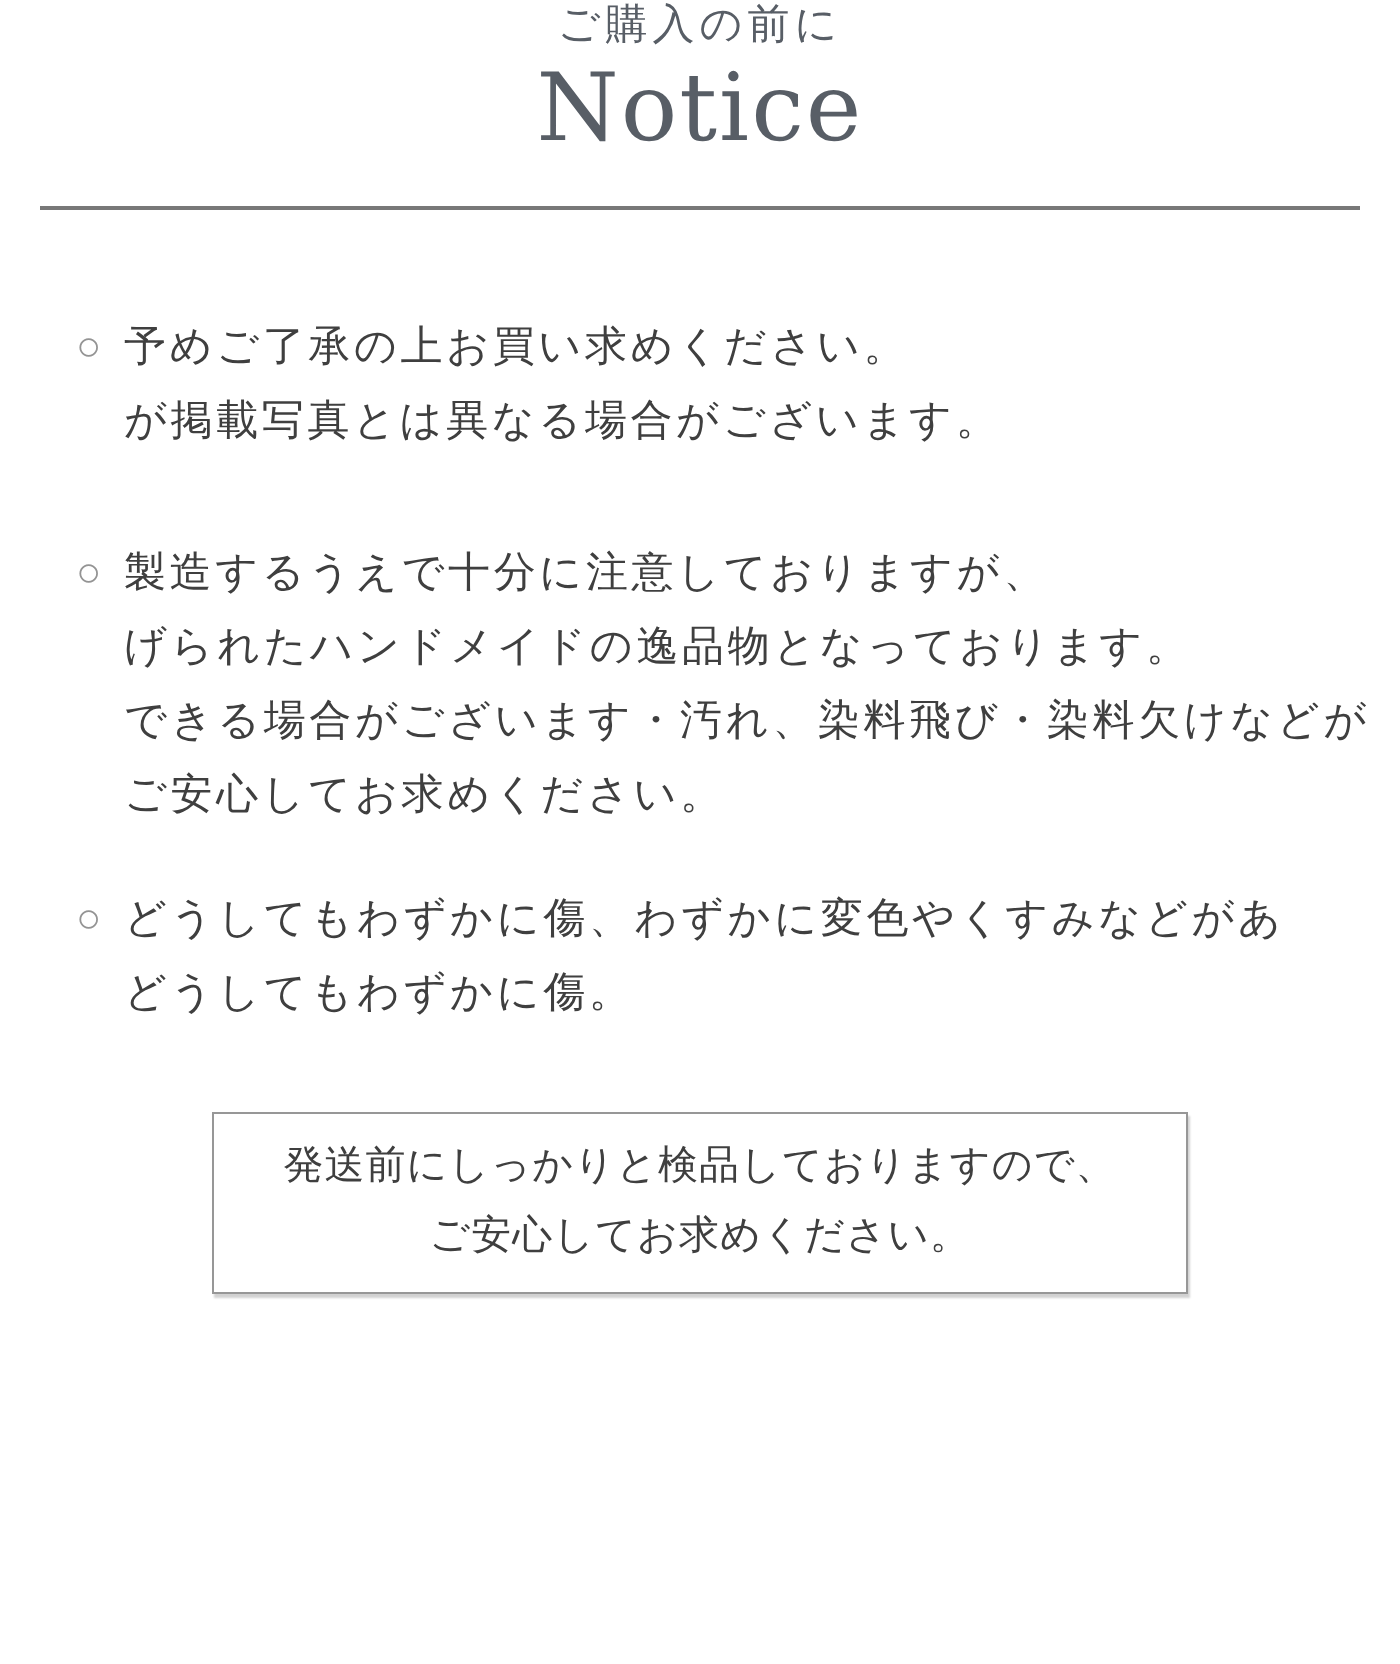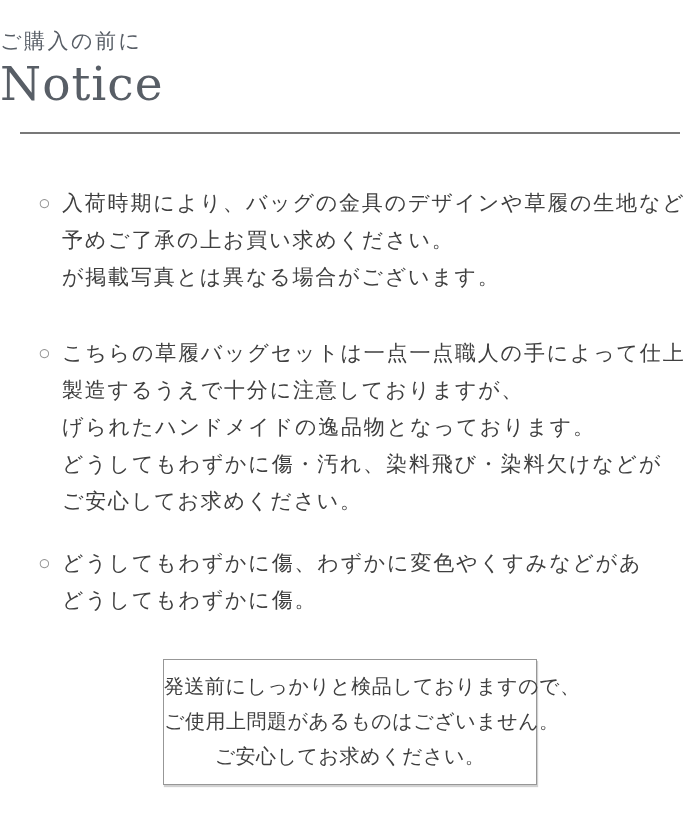--- a/index.html
+++ b/index.html
@@ -13,29 +13,29 @@
   html,body{margin:0;padding:0;}
   body{
     width:700px;height:832px;
     background:var(--page-bg,#fff);
     overflow:hidden;
     font-family:"Liberation Sans","DejaVu Sans",sans-serif;
     color:var(--body-text,#3f3f3f);
   }
   .page{width:700px;height:832px;position:relative;}
   .subtitle{
-    margin-top:29px;
+    text-align:center;
     font-family:"DejaVu Serif","Liberation Serif",serif;
     font-size:21px;
     line-height:25px;
     letter-spacing:2.5px;
     color:var(--heading,#585e66);
   }
   .title{
-    text-align:left;
+    text-align:center;
     font-family:"DejaVu Serif","Liberation Serif",serif;
     font-size:47px;
     line-height:60px;
     letter-spacing:1px;
     color:var(--heading,#585e66);
   }
   .divider{
     border:none;
     border-top:2px solid var(--divider,#787878);
     margin:18px 20px 0 20px;
@@ -59,21 +59,21 @@
   .lines{flex:1 1 auto;}
   .line{
     font-size:21px;
     line-height:37px;
     letter-spacing:1.8px;
     white-space:nowrap;
     color:var(--body-text,#3f3f3f);
   }
   .assurance-box{
     box-sizing:border-box;
-    width:374px;
+    width:488px;
     margin:41px auto 0 auto;
     border:1px solid var(--box-border,#979797);
     box-shadow:1px 2px 1px rgba(0,0,0,0.18);
     padding:9px 0 10px 0;
     text-align:center;
   }
   .box-line{
     font-size:20px;
     line-height:35px;
     letter-spacing:0.5px;
@@ -90,46 +90,43 @@
 
   <div class="title">Notice</div>
 
   <hr class="divider">
 
   <div class="content">
 
     <div class="notice notice-1">
       <span class="marker">○</span>
       <div class="lines">
-        <div class="line">入荷時期により、バッグの金具のデザインや草履の生地など</div>
         <div class="line">予めご了承の上お買い求めください。</div>
         <div class="line">が掲載写真とは異なる場合がございます。</div>
       </div>
     </div>
 
     <div class="notice notice-2">
       <span class="marker">○</span>
       <div class="lines">
-        <div class="line">こちらの草履バッグセットは一点一点職人の手によって仕上</div>
         <div class="line">製造するうえで十分に注意しておりますが、</div>
         <div class="line">げられたハンドメイドの逸品物となっております。</div>
-        <div class="line">どうしてもわずかに傷・汚れ、染料飛び・染料欠けなどが</div>
+        <div class="line">できる場合がございます・汚れ、染料飛び・染料欠けなどが</div>
         <div class="line">ご安心してお求めください。</div>
       </div>
     </div>
 
     <div class="notice notice-3">
       <span class="marker">○</span>
       <div class="lines">
         <div class="line">どうしてもわずかに傷、わずかに変色やくすみなどがあ</div>
         <div class="line">どうしてもわずかに傷。</div>
       </div>
     </div>
 
   </div>
 
   <div class="assurance-box">
     <div class="box-line">発送前にしっかりと検品しておりますので、</div>
-    <div class="box-line">ご使用上問題があるものはございません。</div>
     <div class="box-line">ご安心してお求めください。</div>
   </div>
 
 </div>
 
 </body></html>

